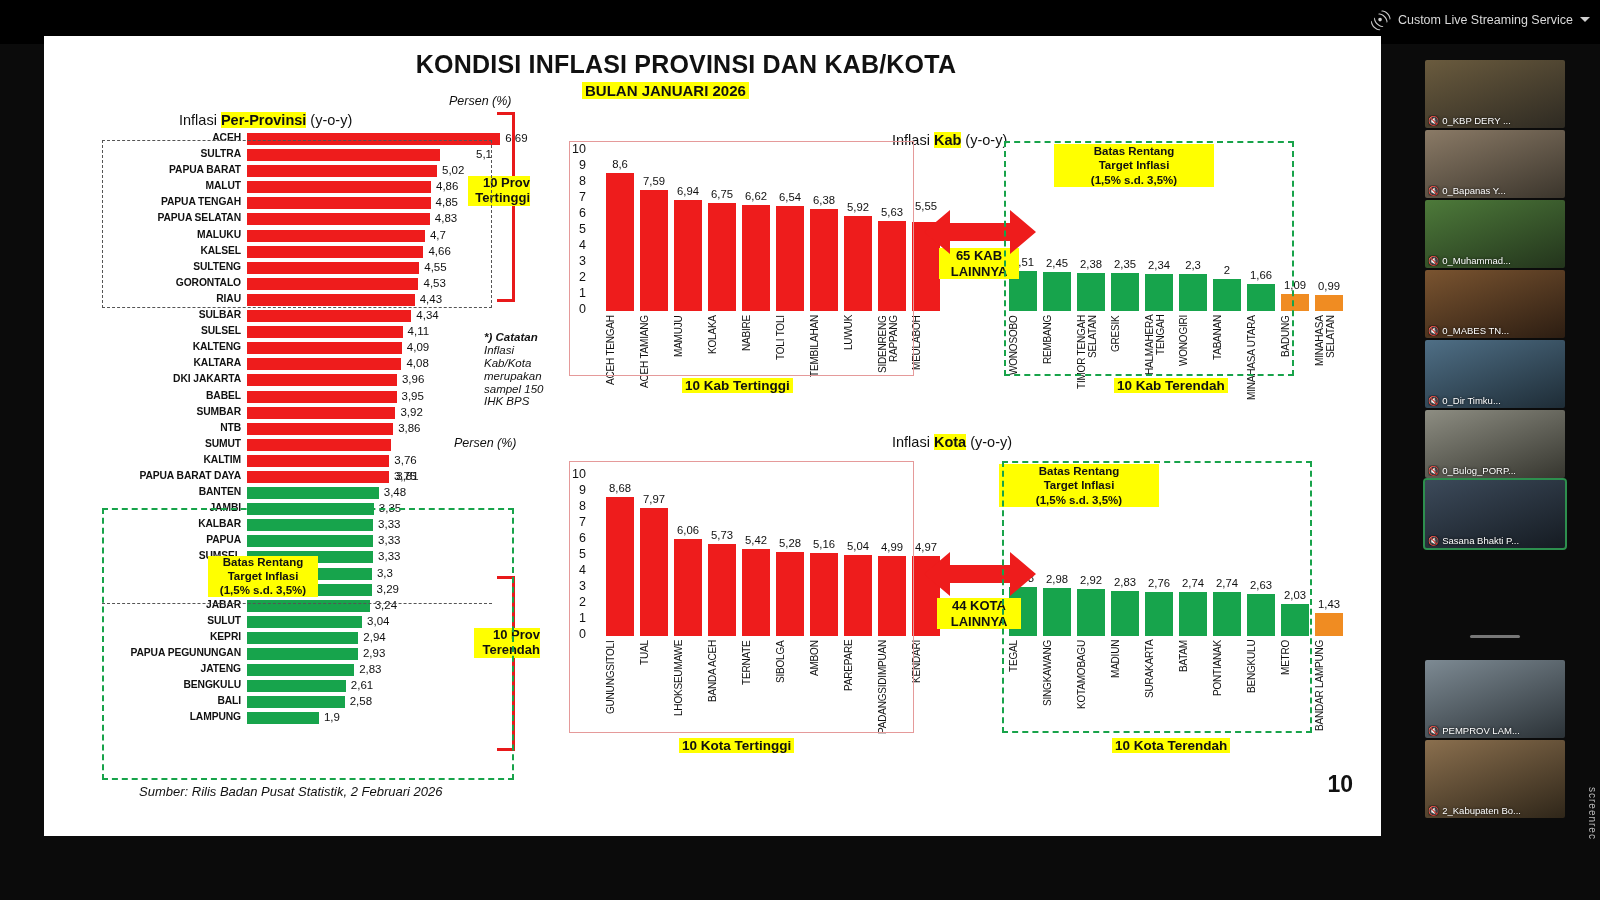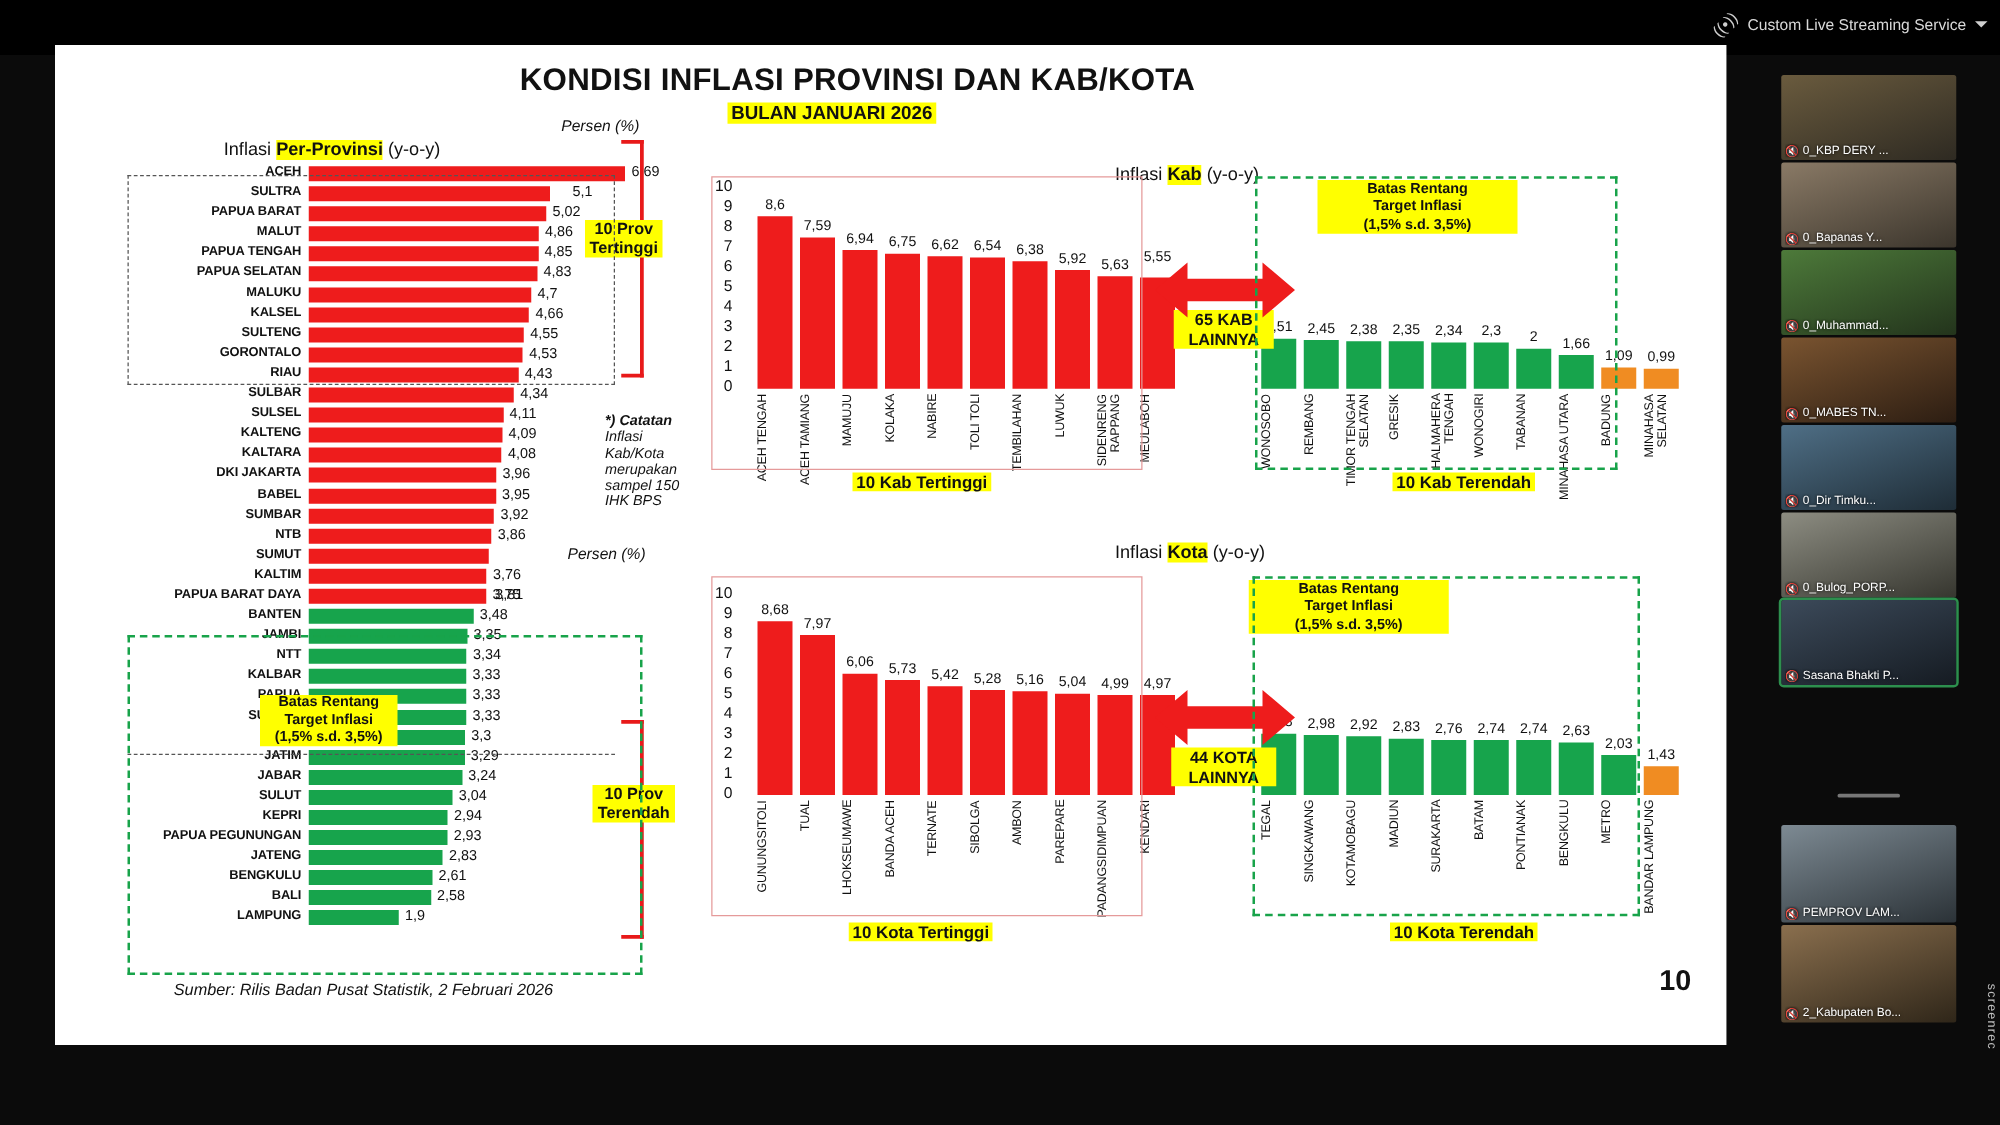--- a/index.html
+++ b/index.html
@@ -85,21 +85,21 @@
     position:absolute; left:148px; top:2px; height:12px;
   }
   .prov-val {
     position:absolute; top:1px; font-size:11.5px; color:#111;text-align:center;
   }
   .dashbox {
     position:absolute; border:1px dashed #555;
   }
   .greenbox { position:absolute; border:2px dashed #18a34a; }
   .bracket { position:absolute; border:3px solid #e8191a; border-left:none; }
-  .brlabel { position:absolute; font-size:13px; font-weight:bold; color:#111; background:#ffff00; line-height:1.15; text-align:center; }
+  .brlabel { position:absolute; font-size:13px; font-weight:bold; color:#111; background:#ffff00; line-height:1.15; text-align:right; }
   .batas-left {
     position:absolute; font-size:11.5px; font-weight:bold; color:#111; text-align:center;
     background:#ffff00; line-height:1.2;
   }
 
   
   .vchart { position:absolute; }
   .axis-num { position:absolute; font-size:12.5px; color:#111; text-align:right; width:16px; }
   .vbar { position:absolute; bottom:0; }
   .vlabel {
@@ -221,21 +221,21 @@
 
       <div id="prov-wrap">
           <div class="prov-row">
             <div class="prov-name">ACEH</div>
             <div class="prov-bar" style="width: 253.264px; background: rgb(238, 28, 28);"></div>
             <div class="prov-val" style="left: 406.264px;">6,69</div>
           </div>
           <div class="prov-row">
             <div class="prov-name">SULTRA</div>
             <div class="prov-bar" style="width: 193.071px; background: rgb(238, 28, 28);"></div>
-            <div class="prov-val" style="left: 337px; padding-left: 22px;">5,1</div>
+            <div class="prov-val" style="left: 355px; padding-left: 22px;">5,1</div>
           </div>
           <div class="prov-row">
             <div class="prov-name">PAPUA BARAT</div>
             <div class="prov-bar" style="width: 190.043px; background: rgb(238, 28, 28);"></div>
             <div class="prov-val" style="left: 343.043px;">5,02</div>
           </div>
           <div class="prov-row">
             <div class="prov-name">MALUT</div>
             <div class="prov-bar" style="width: 183.986px; background: rgb(238, 28, 28);"></div>
             <div class="prov-val" style="left: 336.986px;">4,86</div>
@@ -332,25 +332,20 @@
           </div>
           <div class="prov-row">
             <div class="prov-name">BANTEN</div>
             <div class="prov-bar" style="width: 131.743px; background: rgb(23, 164, 76);"></div>
             <div class="prov-val" style="left: 284.743px;">3,48</div>
           </div>
           <div class="prov-row">
             <div class="prov-name">JAMBI</div>
             <div class="prov-bar" style="width: 126.821px; background: rgb(23, 164, 76);"></div>
             <div class="prov-val" style="left: 279.821px;">3,35</div>
-          </div>
-          <div class="prov-row">
-            <div class="prov-name">NTT</div>
-            <div class="prov-bar" style="width: 126.443px; background: rgb(23, 164, 76);"></div>
-            <div class="prov-val" style="left: 279.443px;">3,34</div>
           </div>
           <div class="prov-row">
             <div class="prov-name">KALBAR</div>
             <div class="prov-bar" style="width: 126.064px; background: rgb(23, 164, 76);"></div>
             <div class="prov-val" style="left: 279.064px;">3,33</div>
           </div>
           <div class="prov-row">
             <div class="prov-name">PAPUA</div>
             <div class="prov-bar" style="width: 126.064px; background: rgb(23, 164, 76);"></div>
             <div class="prov-val" style="left: 279.064px;">3,33</div>

